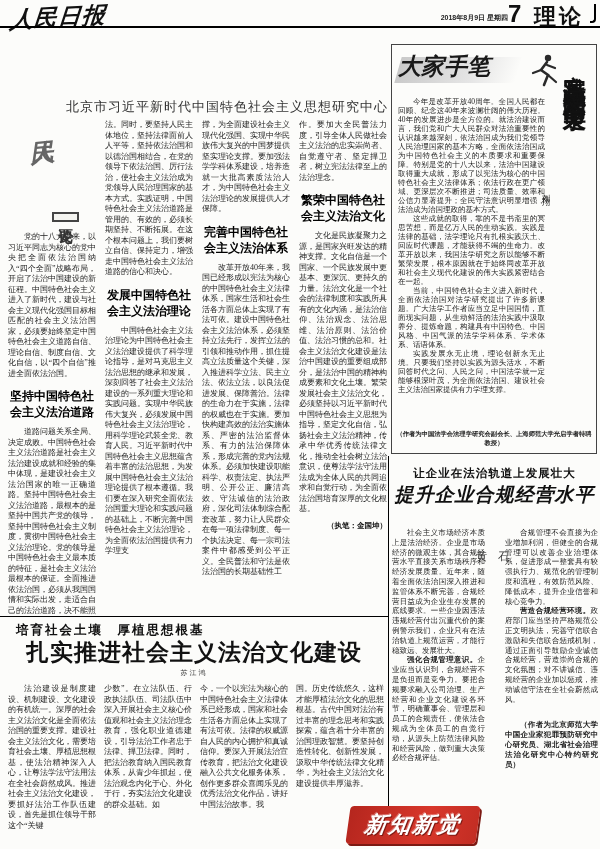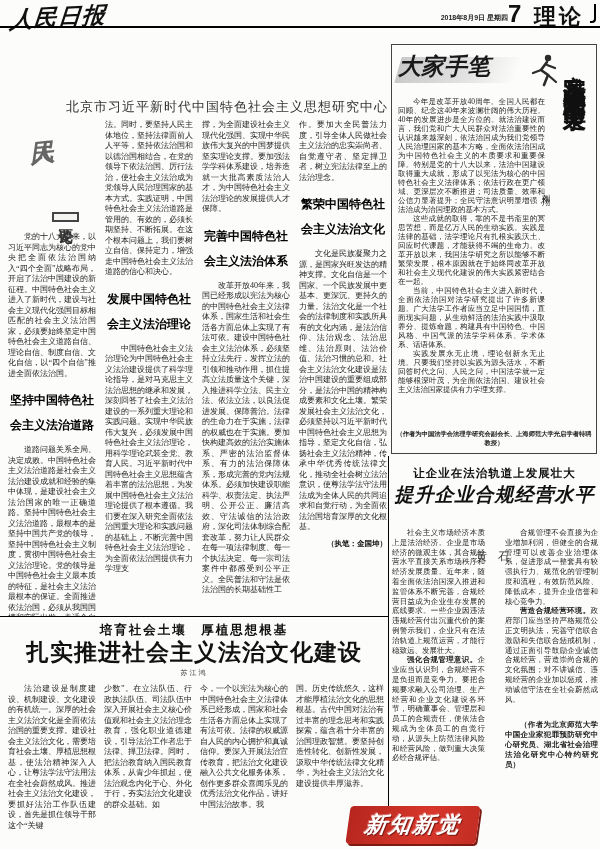--- a/index.html
+++ b/index.html
@@ -25,21 +25,21 @@
   .main-title { position:absolute; left:0; top:52px; width:388px; text-align:center;
       font-size:26px; font-weight:900; letter-spacing:1px; }
   .main-byline { position:absolute; left:0; top:98px; width:388px; text-align:right;
       font-size:13px; color:#333; letter-spacing:1px; }
   .main-cols { position:absolute; left:8px; top:120px; width:380px; height:496px;
       display:flex; gap:9px; }
   .col { width:88px; height:100%; overflow:hidden; }
   .bodytext { font-size:8px; line-height:10.5px; text-align:justify; text-indent:2em; color:#1d1d1d; }
   .noindent { text-indent:0; }
   .subhead { font-family:"Liberation Sans",sans-serif; font-size:12px; font-weight:bold;
-      text-align:center; line-height:25px; margin:9px 2px 7px; color:#000; }
+      text-align:center; line-height:16px; margin:9px 2px 7px; color:#000; }
   .exec-note { font-size:7.5px; text-align:right; margin-top:6px; font-weight:bold; }
 
   
   .pmyl { position:relative; width:62px; height:102px; margin:2px auto 8px; }
   .pmyl-script { position:absolute; left:2px; top:0; writing-mode:vertical-rl;
       font-size:24px; font-weight:bold; font-style:italic; color:#666; transform:rotate(-6deg); }
   .pmyl-box { position:absolute; right:4px; bottom:2px; writing-mode:vertical-rl;
       border:2px solid #444; padding:3px 2px; font-size:15px; font-weight:bold; color:#333;
       background:#f4f4f0; }
 
@@ -74,22 +74,22 @@
   .hg-author { position:absolute; left:391px; top:512px; width:207px; text-align:center;
       font-size:11px; letter-spacing:4px; color:#333;margin-top:37px; }
   .hg-cols { position:absolute; left:392px; top:528px; width:206px; height:304px; display:flex; gap:20px; }
   .hg-col { width:99px; height:100%; overflow:hidden; }
   .hg-col p { font-size:7.5px; line-height:9.8px; text-align:justify; text-indent:2em; color:#1d1d1d; }
   .lead { font-weight:bold; }
   .hg-credit { font-size:6.8px; font-weight:bold; text-indent:2em; line-height:9.5px;
       text-align:justify; margin-top:16px; color:#222; }
 
   
-  .bt-kicker { position:absolute; left:0; top:622px; width:388px; text-align:center;
-      font-family:"Liberation Sans",sans-serif; font-size:12.5px; font-weight:bold; letter-spacing:2px; }
+  .bt-kicker { position:absolute; left:0; top:622px; width:388px; 
+      font-family:"Liberation Sans",sans-serif; font-size:12.5px; font-weight:bold; letter-spacing:2px;padding-left:16px; }
   .bt-title { position:absolute; left:0; top:637px; width:388px; text-align:center;
       font-size:23px; font-weight:900; letter-spacing:1px; }
   .bt-author { position:absolute; left:0; top:668px; width:388px; text-align:center;
       font-size:7px; letter-spacing:2px; color:#333; }
   .bt-cols { position:absolute; left:8px; top:684px; width:380px; height:160px; display:flex; gap:8px; }
   .bt-col { width:88px; height:100%; overflow:hidden; }
 
   
   .xz-logo { position:absolute; left:348px; top:806px; width:130px; height:38px; z-index:5;
       background:linear-gradient(100deg,#b5261e,#d8372b 60%,#c22d23);

